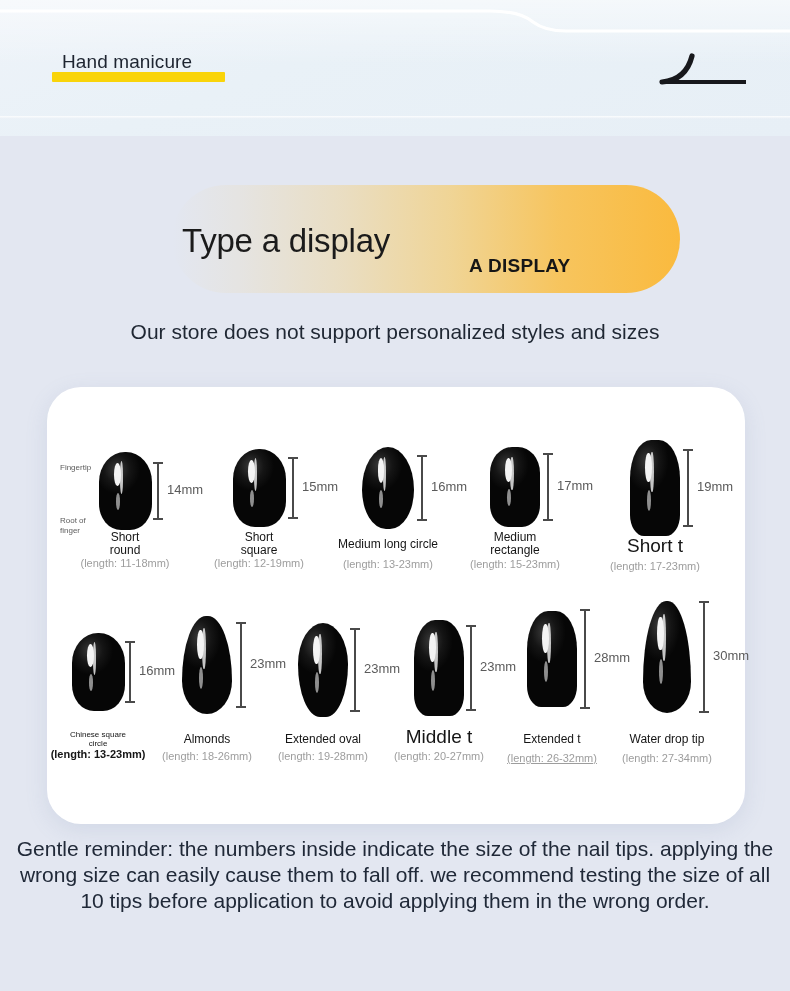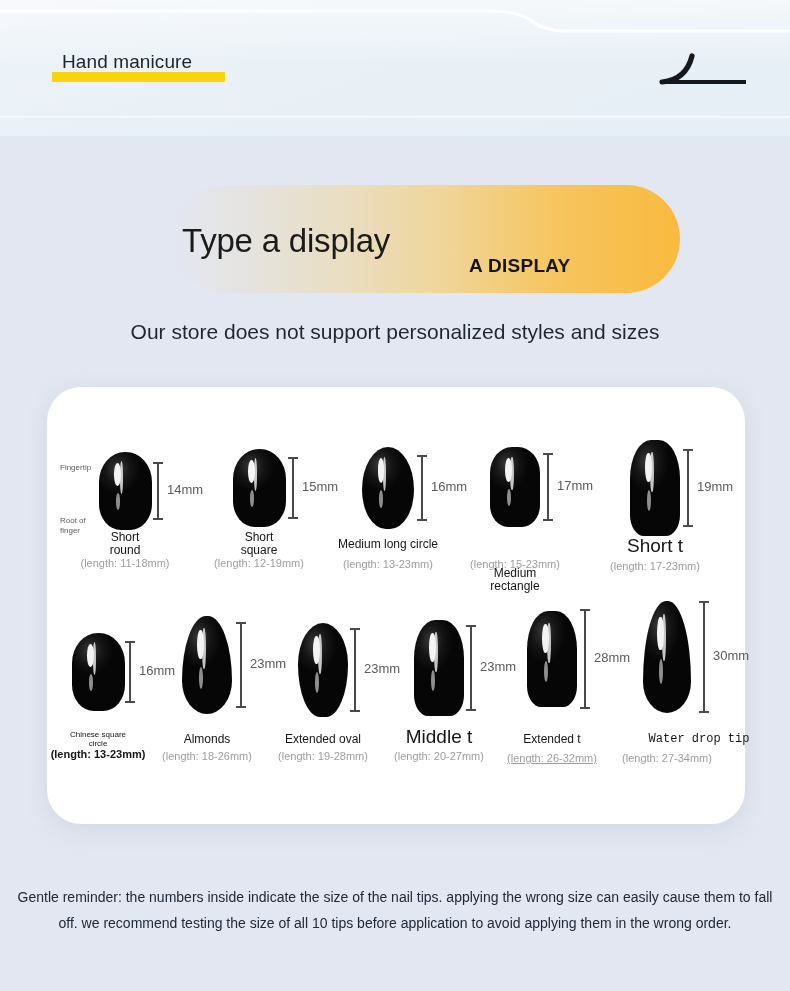--- a/index.html
+++ b/index.html
@@ -214,24 +214,24 @@
   }
   .nail-len.dark {
     color: #151515;
     font-weight: bold;
   }
 
   
   .footer {
     position: absolute;
     left: 14px;
-    top: 884px;
+    top: 836px;
     width: 762px;
     text-align: center;
-    font-size: 14px;
+    font-size: 21px;
     line-height: 26px;
     color: #202938;
   }
 </style>
 </head>
 <body>
 
 <div class="header">
   <div class="header-sheen"></div>
   <svg class="tab-line" viewBox="0 0 790 40" preserveAspectRatio="none">
@@ -306,21 +306,21 @@
       <div class="gloss-a" style="left: 15px; top: 11.2px; width: 6.5px; height: 24px;"></div>
       <div class="gloss-b" style="left: 20px; top: 9.6px; width: 3.5px; height: 33.6px;"></div>
       <div class="gloss-c" style="left: 16.5px; top: 41.6px; width: 4px; height: 17.6px;"></div>
     </div>
     <div class="meas" style="left: 543px; top: 453px; width: 10px; height: 68px;">
       <div class="stem"></div>
       <div class="cap top"></div>
       <div class="cap bot"></div>
     </div>
     <div class="meas-text" style="left: 557px; top: 478px;">17mm</div>
-    <div class="nail-name" style="left: 435px; top: 531px; width: 160px; margin-top: 36px;">Medium
+    <div class="nail-name" style="left: 435px; top: 531px; width: 160px;">Medium
 rectangle</div>
     <div class="nail-len" style="left: 425px; top: 558px; width: 180px;">(length: 15-23mm)</div>
     <div class="nail" style="left: 630px; top: 440px; width: 50px; height: 96px; border-radius: 42% 42% 28% 28% / 40% 40% 22% 22%;">
       <div class="gloss-a" style="left: 15px; top: 13.44px; width: 6.5px; height: 28.8px;"></div>
       <div class="gloss-b" style="left: 20px; top: 11.52px; width: 3.5px; height: 40.32px;"></div>
       <div class="gloss-c" style="left: 16.5px; top: 49.92px; width: 4px; height: 21.12px;"></div>
     </div>
     <div class="meas" style="left: 683px; top: 449px; width: 10px; height: 78px;">
       <div class="stem"></div>
       <div class="cap top"></div>
@@ -399,17 +399,17 @@
       <div class="gloss-a" style="left: 14.4px; top: 15.68px; width: 6.24px; height: 33.6px;"></div>
       <div class="gloss-b" style="left: 19.2px; top: 13.44px; width: 3.36px; height: 47.04px;"></div>
       <div class="gloss-c" style="left: 15.84px; top: 58.24px; width: 3.84px; height: 24.64px;"></div>
     </div>
     <div class="meas" style="left: 699px; top: 601px; width: 10px; height: 112px;">
       <div class="stem"></div>
       <div class="cap top"></div>
       <div class="cap bot"></div>
     </div>
     <div class="meas-text" style="left: 713px; top: 648px;">30mm</div>
-    <div class="nail-name" style="left: 619px; top: 733px; width: 160px; font-family: Liberation Mono, monospace;">Water drop tip</div>
+    <div class="nail-name" style="left: 587px; top: 733px; width: 160px;">Water drop tip</div>
     <div class="nail-len" style="left: 577px; top: 752px; width: 180px;">(length: 27-34mm)</div>
   </div>
 
 <div class="footer">Gentle reminder: the numbers inside indicate the size of the nail tips. applying the wrong size can easily cause them to fall off. we recommend testing the size of all 10 tips before application to avoid applying them in the wrong order.</div>
 
 </body></html>

